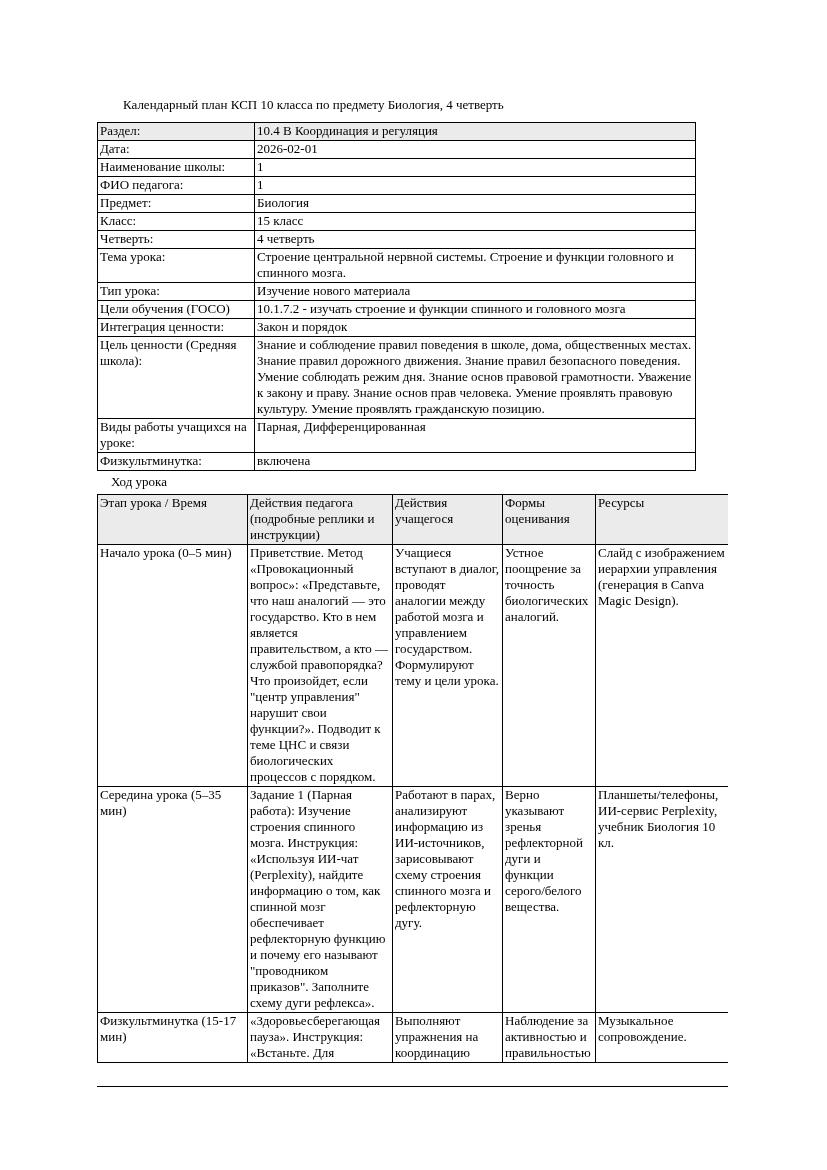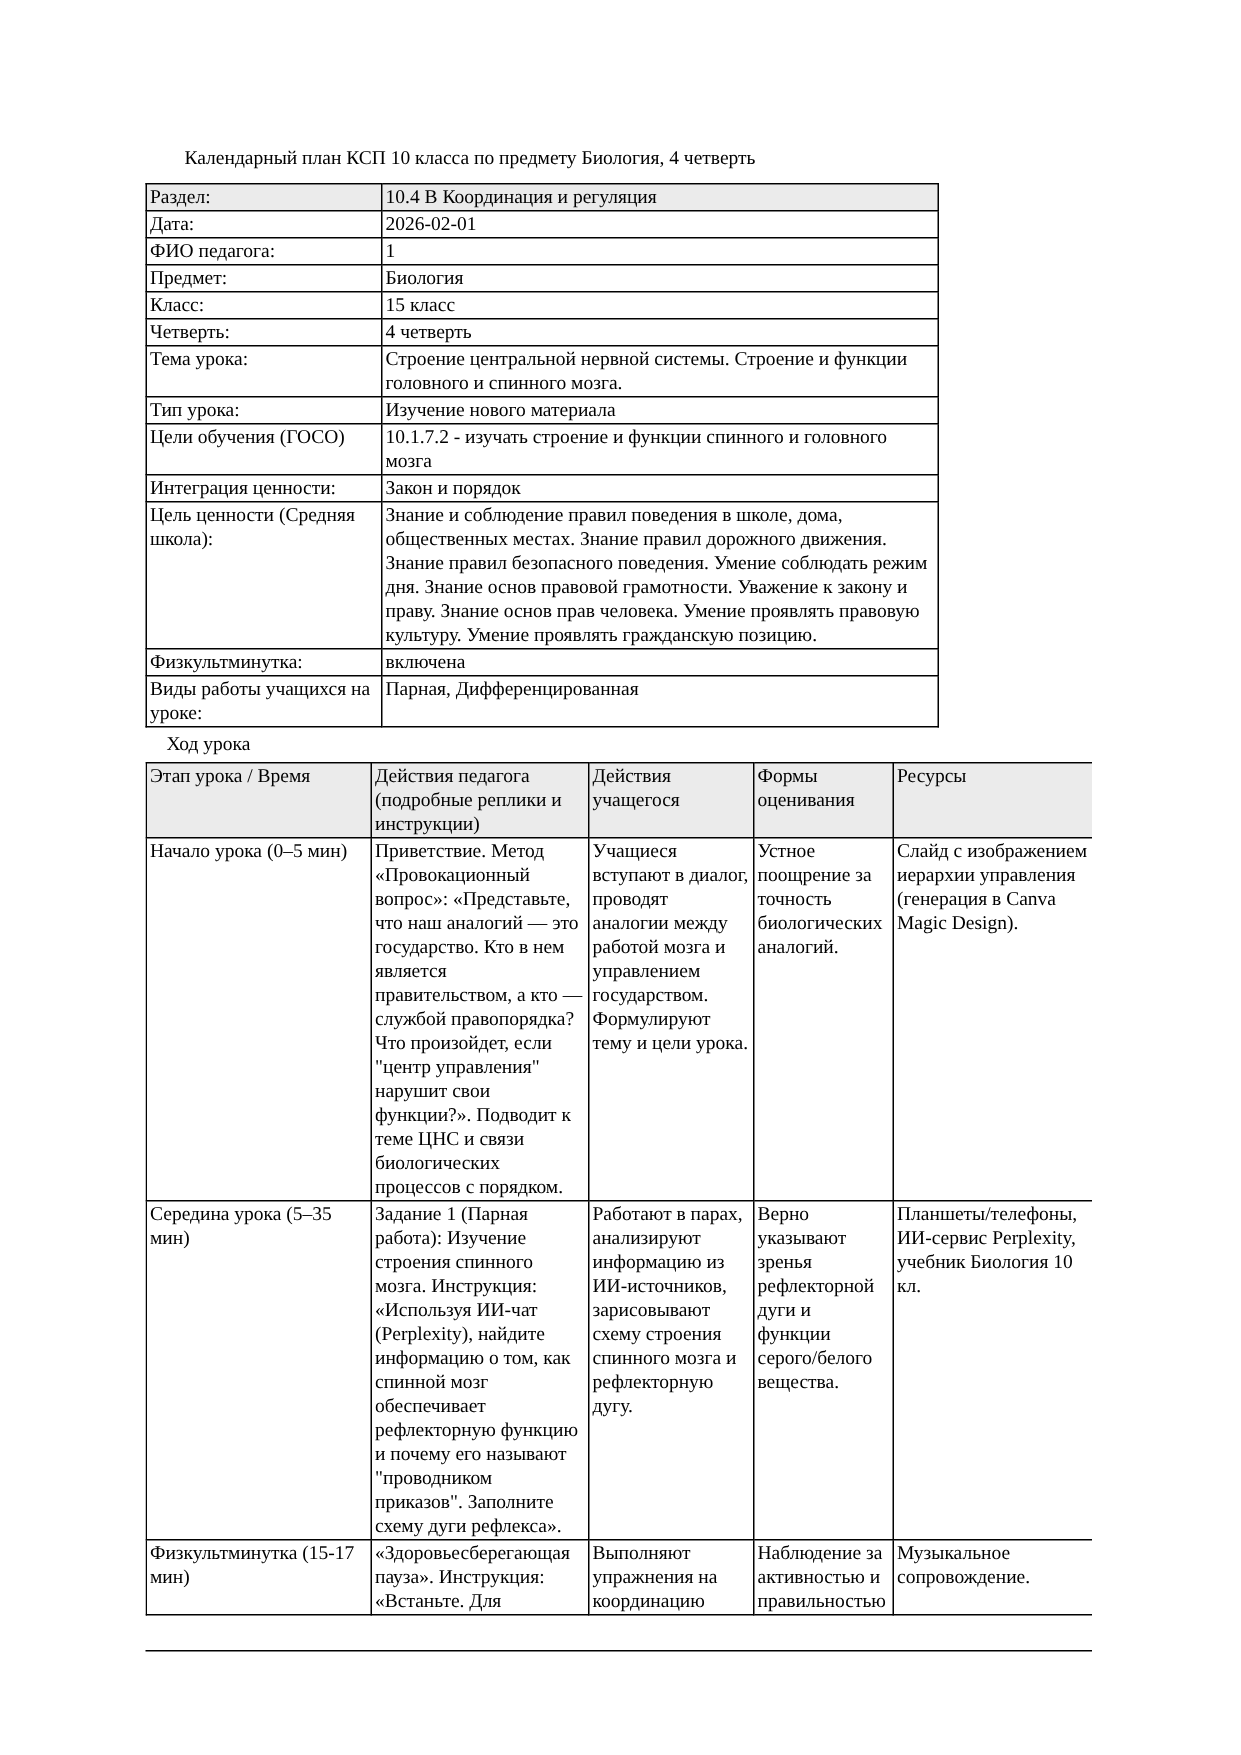--- a/index.html
+++ b/index.html
@@ -7,21 +7,21 @@
     width: 827px; height: 1170px;
     background: var(--page-bg, #ffffff);
     color: var(--text-color, #000000);
     font-family: "Liberation Serif", "DejaVu Serif", serif;
     font-size: 13px;
     line-height: 16px;
     overflow: hidden;
   }
   .page { padding: 97px 0 0 97px; width: 827px; height: 1170px; }
   .doc-title { margin-bottom: 9px; margin-left: 26px; }
-  table { border-collapse: collapse; width: 529px; table-layout: fixed; }
+  table { border-collapse: collapse; width: 599px; table-layout: fixed; }
   td, th {
     border: 1px solid var(--border-color, #000000);
     padding: 0 3px 1px 2px;
     vertical-align: top;
     text-align: left;
     font-weight: normal;
     overflow: hidden;
   }
   .shaded { background: var(--header-bg, #ebebeb); }
   .info-table .label-cell { width: 157px; }
@@ -42,20 +42,24 @@
 
   <table class="info-table">
     <tbody>
         <tr class="shaded">
           <td class="label-cell">Раздел:</td>
           <td class="value-cell">10.4 В Координация и регуляция</td>
         </tr>
         <tr>
           <td class="label-cell">Дата:</td>
           <td class="value-cell">2026-02-01</td>
+        </tr>
+        <tr>
+          <td class="label-cell">Наименование школы:</td>
+          <td class="value-cell">1</td>
         </tr>
         <tr>
           <td class="label-cell">ФИО педагога:</td>
           <td class="value-cell">1</td>
         </tr>
         <tr>
           <td class="label-cell">Предмет:</td>
           <td class="value-cell">Биология</td>
         </tr>
         <tr>
@@ -80,26 +84,26 @@
         </tr>
         <tr>
           <td class="label-cell">Интеграция ценности:</td>
           <td class="value-cell">Закон и порядок</td>
         </tr>
         <tr>
           <td class="label-cell">Цель ценности (Средняя школа):</td>
           <td class="value-cell">Знание и соблюдение правил поведения в школе, дома, общественных местах. Знание правил дорожного движения. Знание правил безопасного поведения. Умение соблюдать режим дня. Знание основ правовой грамотности. Уважение к закону и праву. Знание основ прав человека. Умение проявлять правовую культуру. Умение проявлять гражданскую позицию.</td>
         </tr>
         <tr>
+          <td class="label-cell">Виды работы учащихся на уроке:</td>
+          <td class="value-cell">Парная, Дифференцированная</td>
+        </tr>
+        <tr>
           <td class="label-cell">Физкультминутка:</td>
           <td class="value-cell">включена</td>
-        </tr>
-        <tr>
-          <td class="label-cell">Виды работы учащихся на уроке:</td>
-          <td class="value-cell">Парная, Дифференцированная</td>
         </tr>
       </tbody>
   </table>
 
   <p class="section-heading">Ход урока</p>
 
   <div class="lesson-table-clip">
     <table class="lesson-table">
       <colgroup>
         <col style="width:150px">

